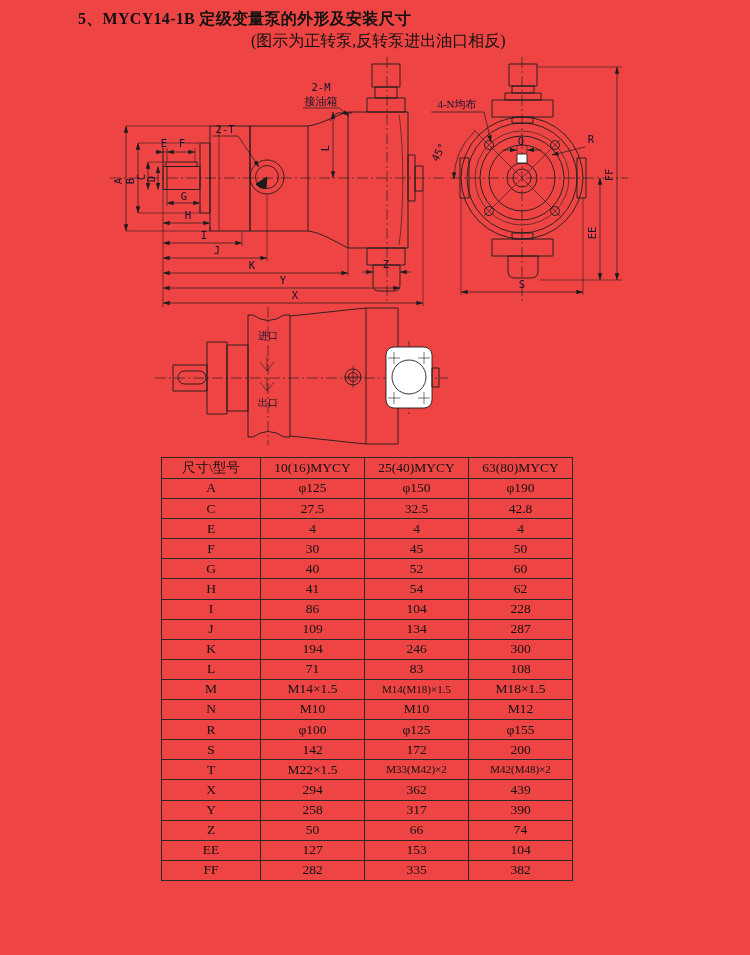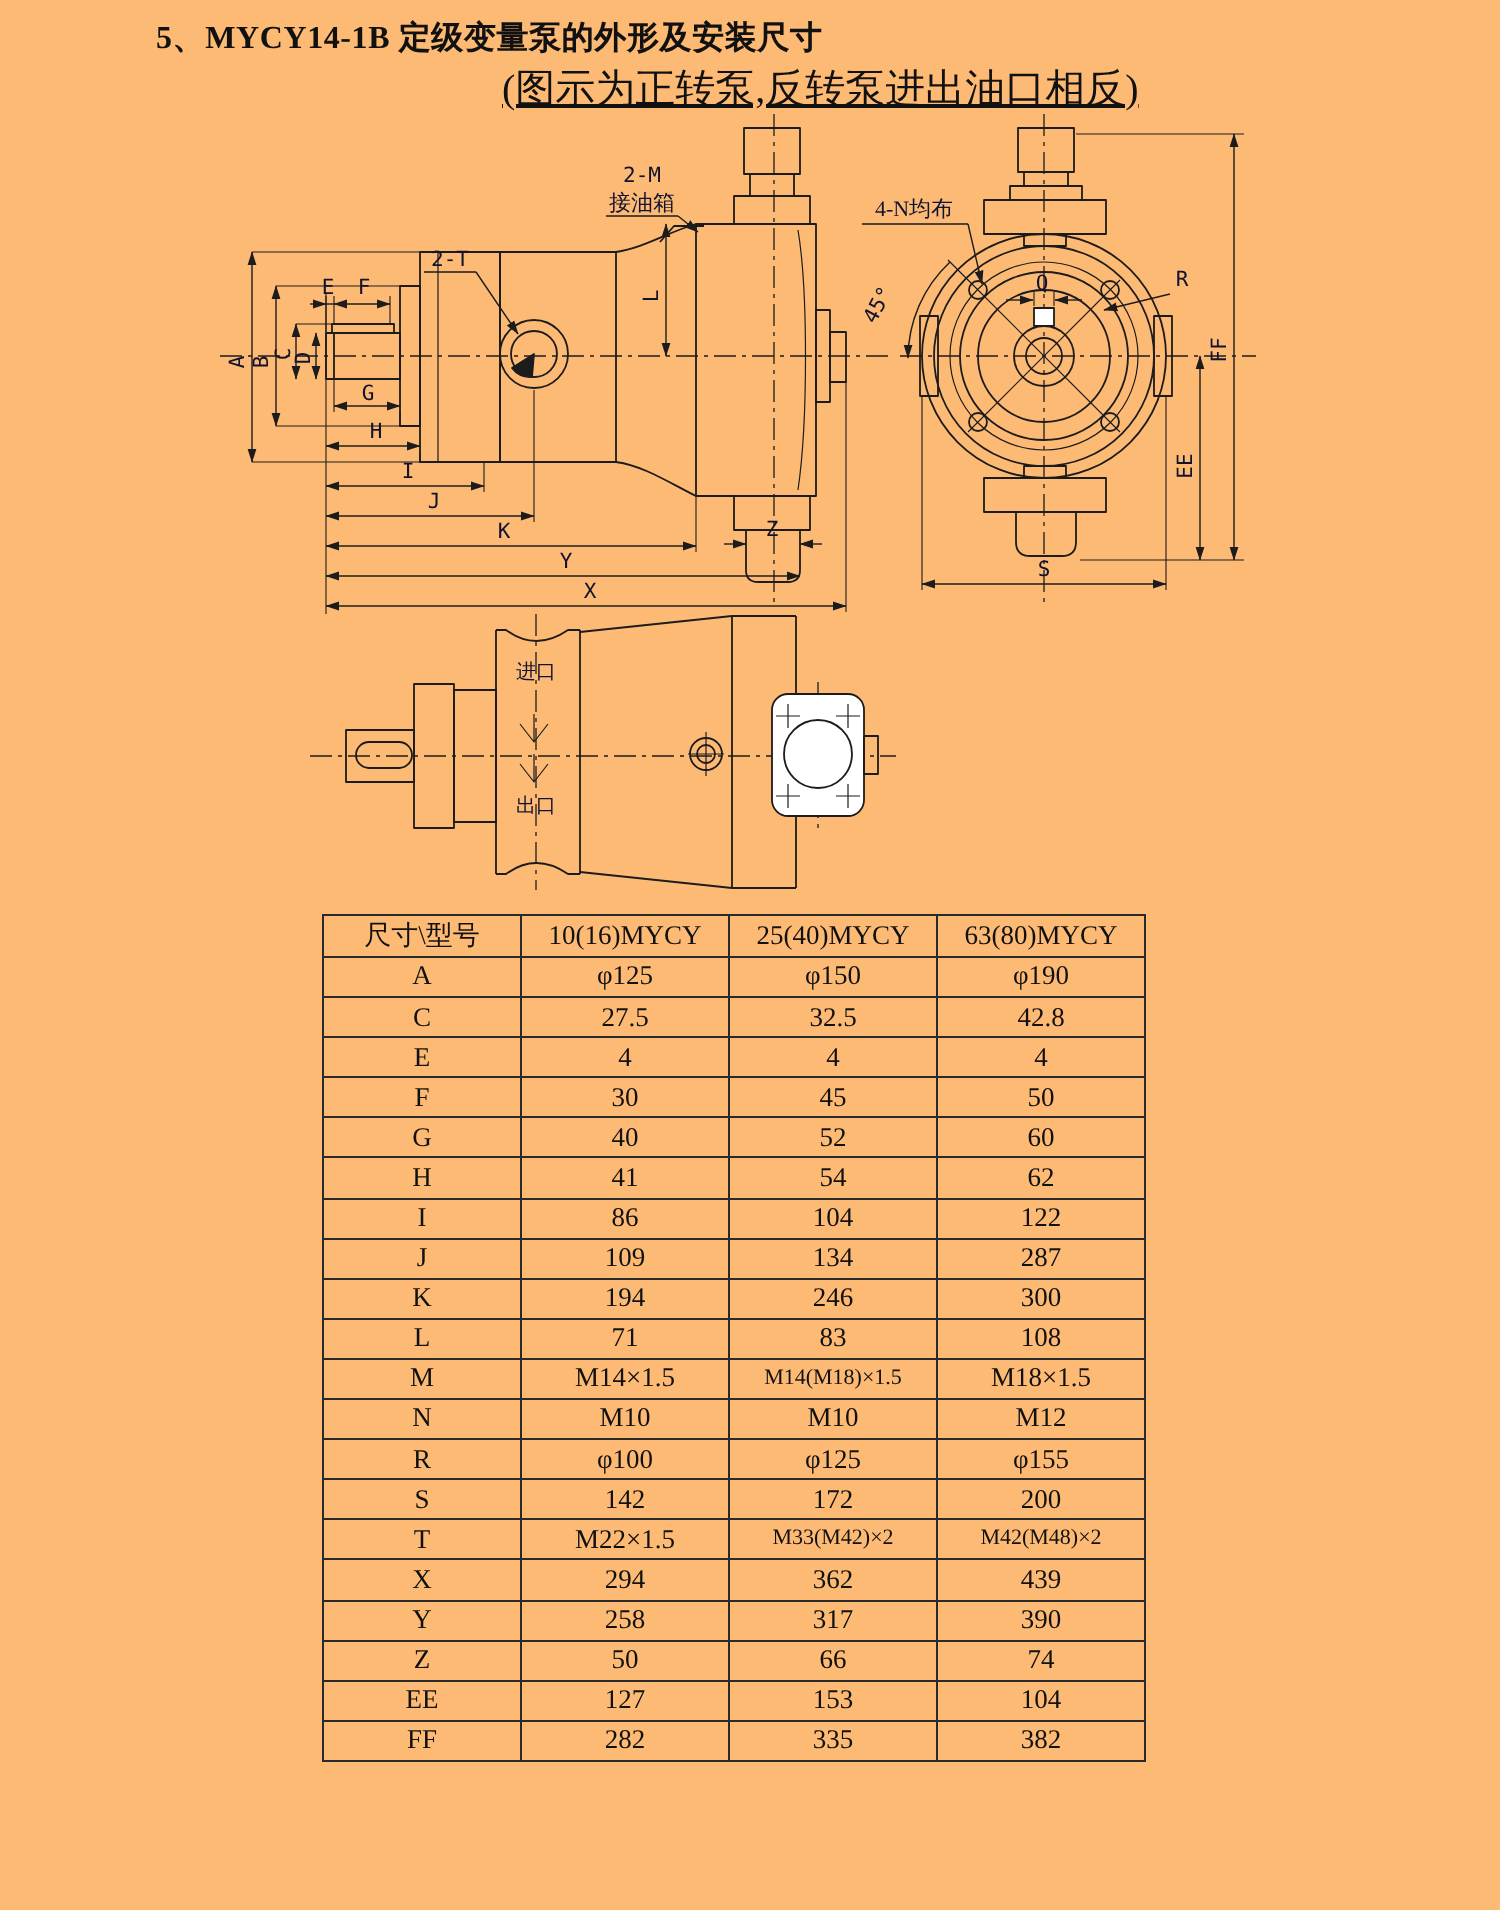--- a/index.html
+++ b/index.html
@@ -1,26 +1,26 @@
 <!DOCTYPE html>
 <html><head>
 <meta charset="utf-8">
 <style>
   html,body{margin:0;padding:0;}
   body{
     width:750px;height:955px;background:#ffffff;position:relative;
     font-family:"Liberation Serif", serif;color:#111;overflow:hidden;
   }
-  .page{position:absolute;inset:0;background:#fdba74;}
+  .page{position:absolute;inset:0;background:#ef4444;}
   .title{
     position:absolute;left:78px;top:9px;font-size:16px;font-weight:bold;
     letter-spacing:0.3px;white-space:nowrap;
   }
   .subtitle{
-    position:absolute;left:251px;top:31px;font-size:20px;white-space:nowrap;text-decoration:underline;
+    position:absolute;left:251px;top:31px;font-size:16px;white-space:nowrap;
   }
   svg.drawing{position:absolute;left:0;top:55px;}
   
   .ln{stroke:#1c1c1c;stroke-width:0.9;fill:none;stroke-linejoin:round;}
   .thin{stroke-width:0.6;}
   .cl{stroke:#1c1c1c;stroke-width:0.65;fill:none;stroke-dasharray:11 3 2 3;}
   .dim{stroke:#1c1c1c;stroke-width:0.7;fill:none;}
   .ext{stroke:#1c1c1c;stroke-width:0.55;fill:none;}
   .fillw{fill:#fff;}
   .dl{font-family:"DejaVu Sans Mono", monospace;font-size:10.5px;fill:#10122e;}
@@ -263,21 +263,21 @@
         <tr>
           <td>H</td>
           <td>41</td>
           <td>54</td>
           <td>62</td>
         </tr>
         <tr>
           <td>I</td>
           <td>86</td>
           <td>104</td>
-          <td>122</td>
+          <td>228</td>
         </tr>
         <tr>
           <td>J</td>
           <td>109</td>
           <td>134</td>
           <td>287</td>
         </tr>
         <tr>
           <td>K</td>
           <td>194</td>

